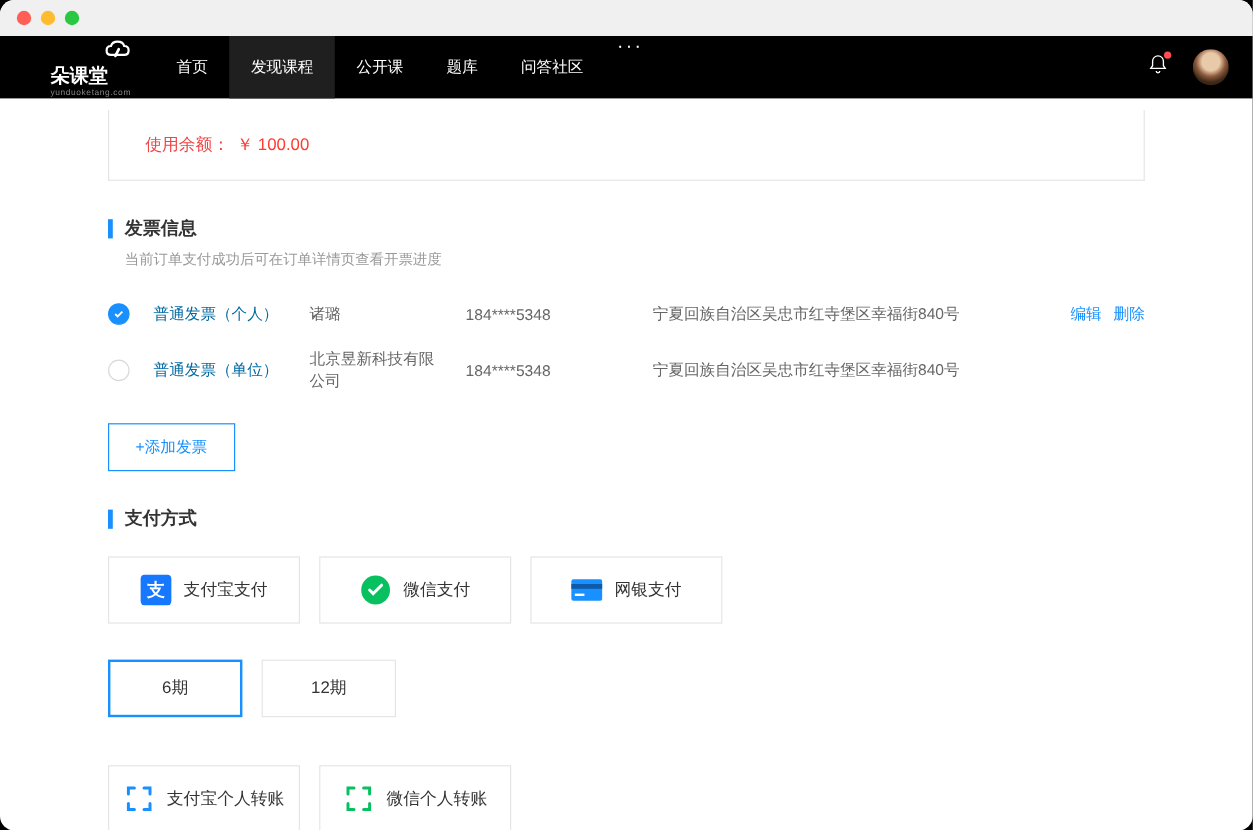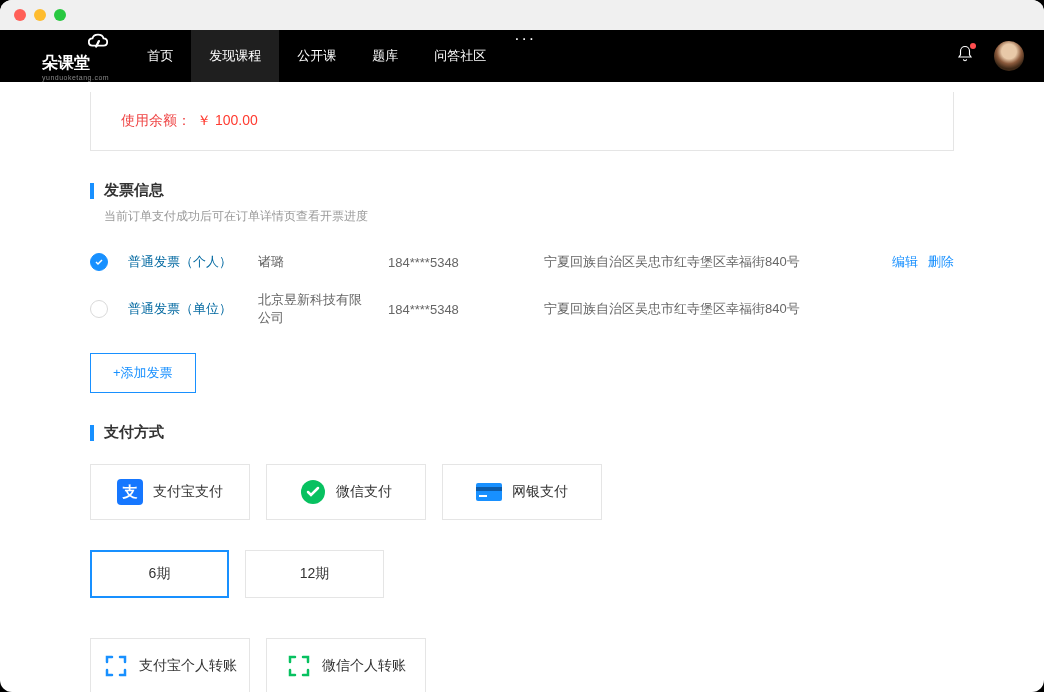--- a/index.html
+++ b/index.html
@@ -159,21 +159,21 @@
       width: 10px; height: 10px;
       background: #fff;
       border-right: 2px solid #1890ff;
       border-bottom: 2px solid #1890ff;
     }
     .pay-icon { width: 26px; height: 26px; display: flex; align-items: center; justify-content: center; }
     .installment-grid {
       display: flex; gap: 16px; margin-top: 30px;
     }
     .installment-opt {
-      width: 139px; height: 48px;
+      width: 112px; height: 48px;
       border: 1px solid #e5e5e5;
       display: flex; align-items: center; justify-content: center;
       cursor: pointer; font-size: 14px; color: #333;
     }
     .installment-opt.selected { border: 2px solid #1890ff; }
     .transfer-grid {
       display: flex; gap: 16px; margin-top: 40px; padding-bottom: 30px;
     }
     .transfer-opt {
       width: 160px; height: 56px;

